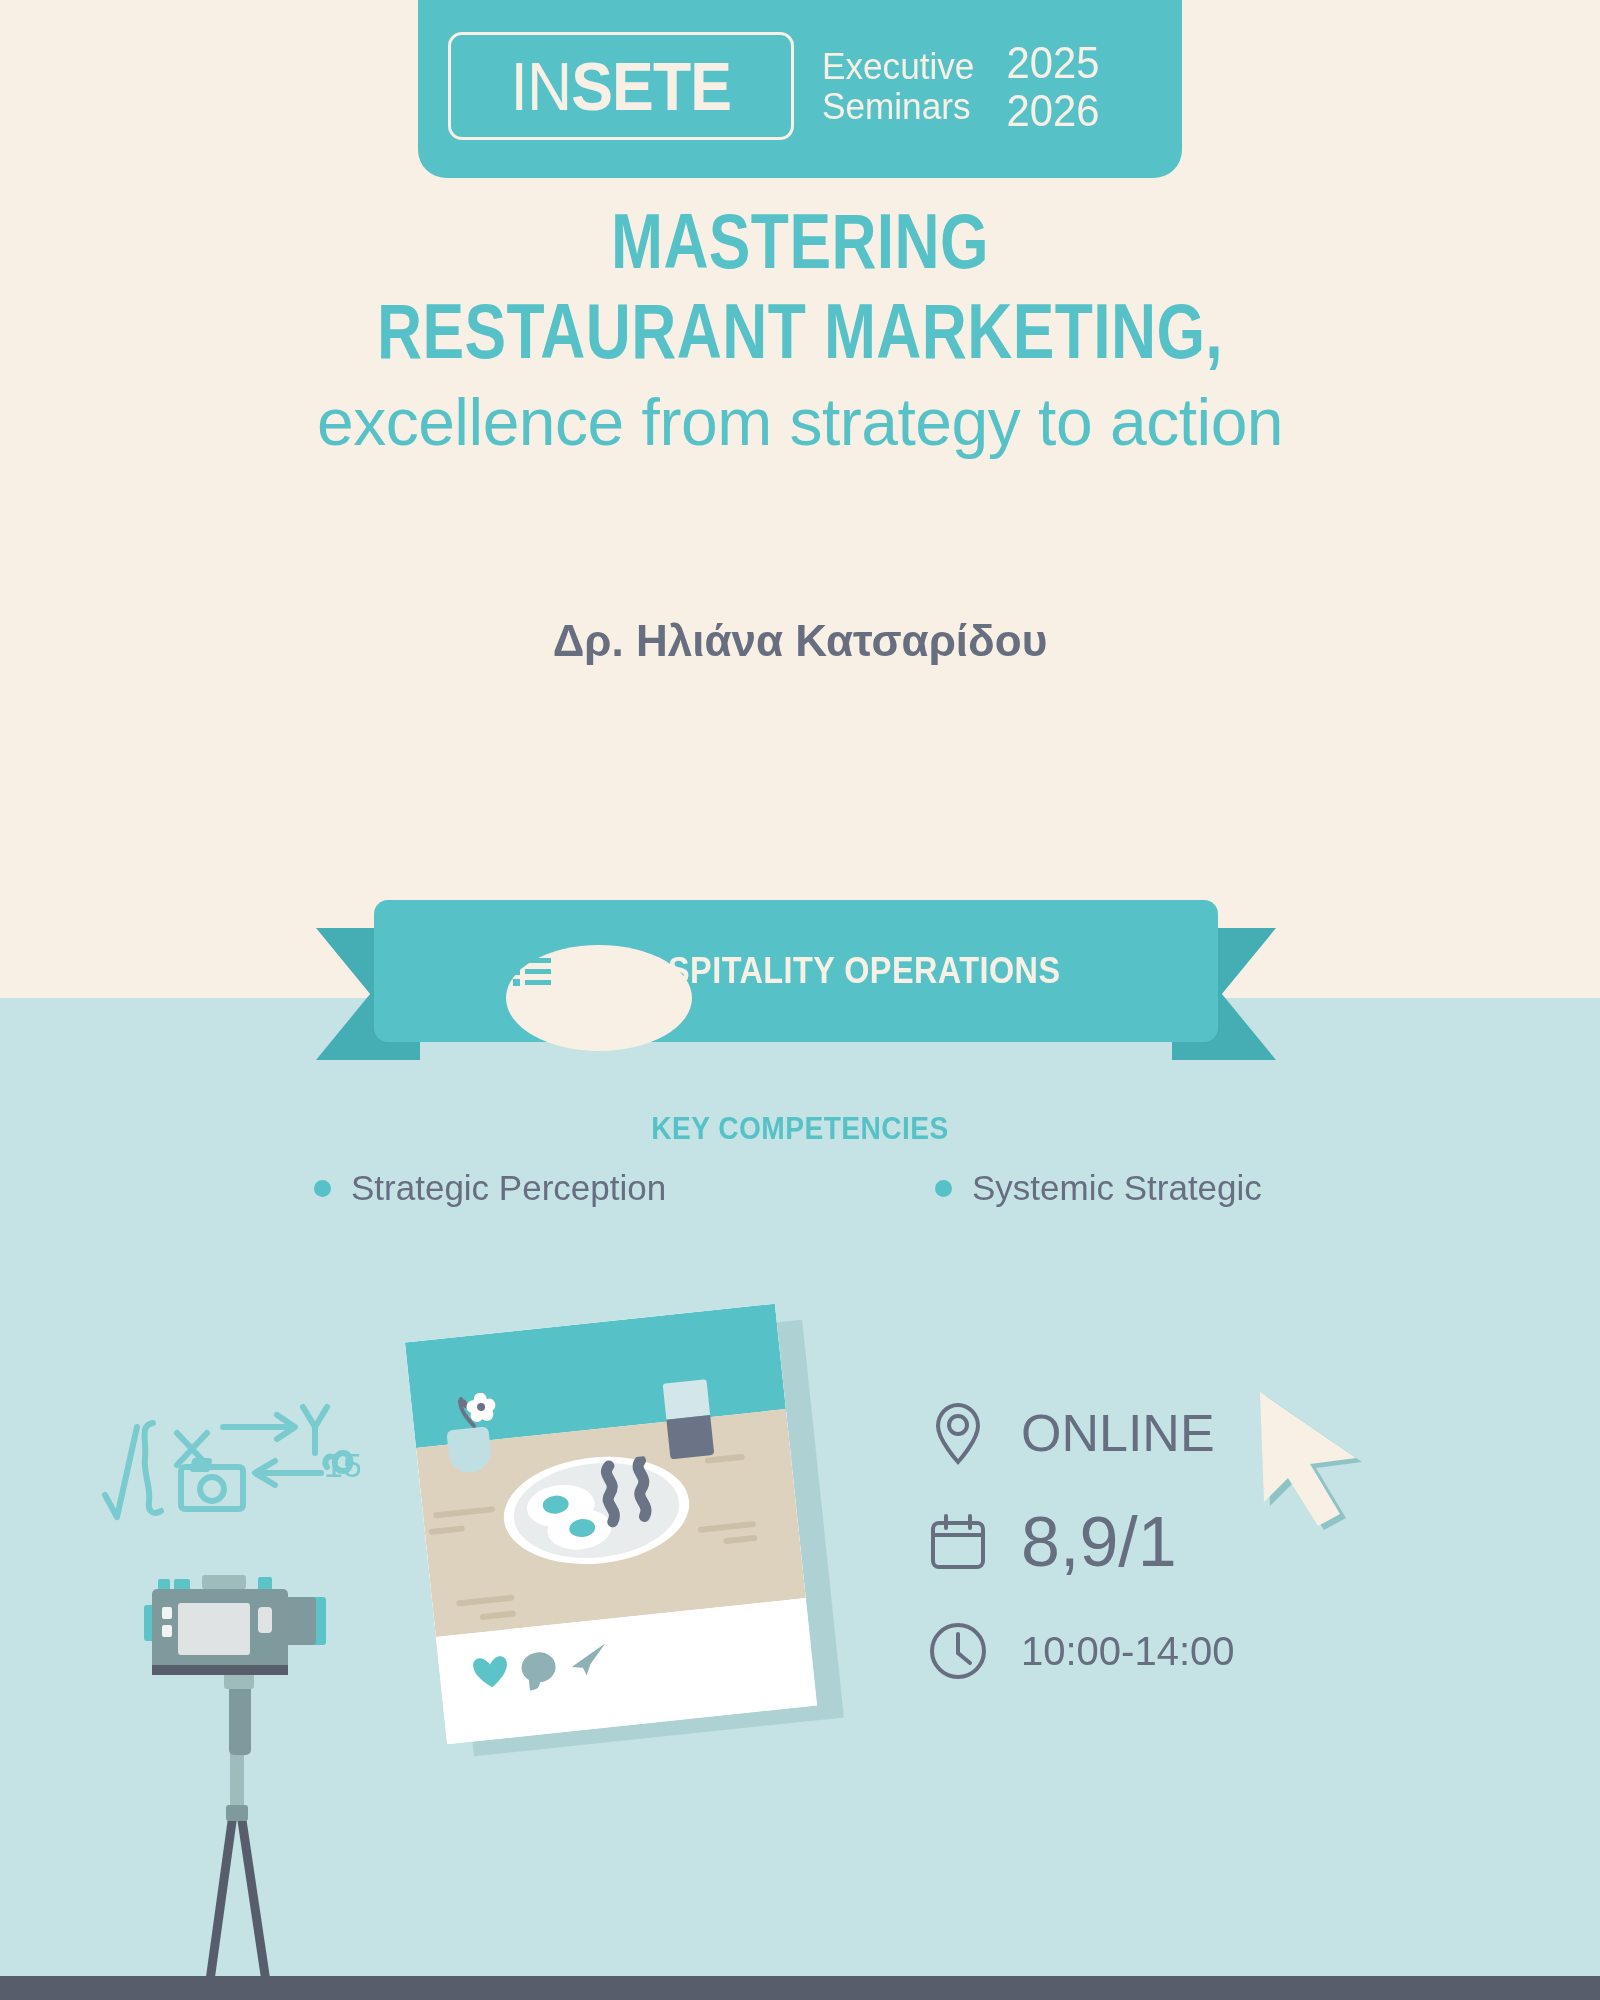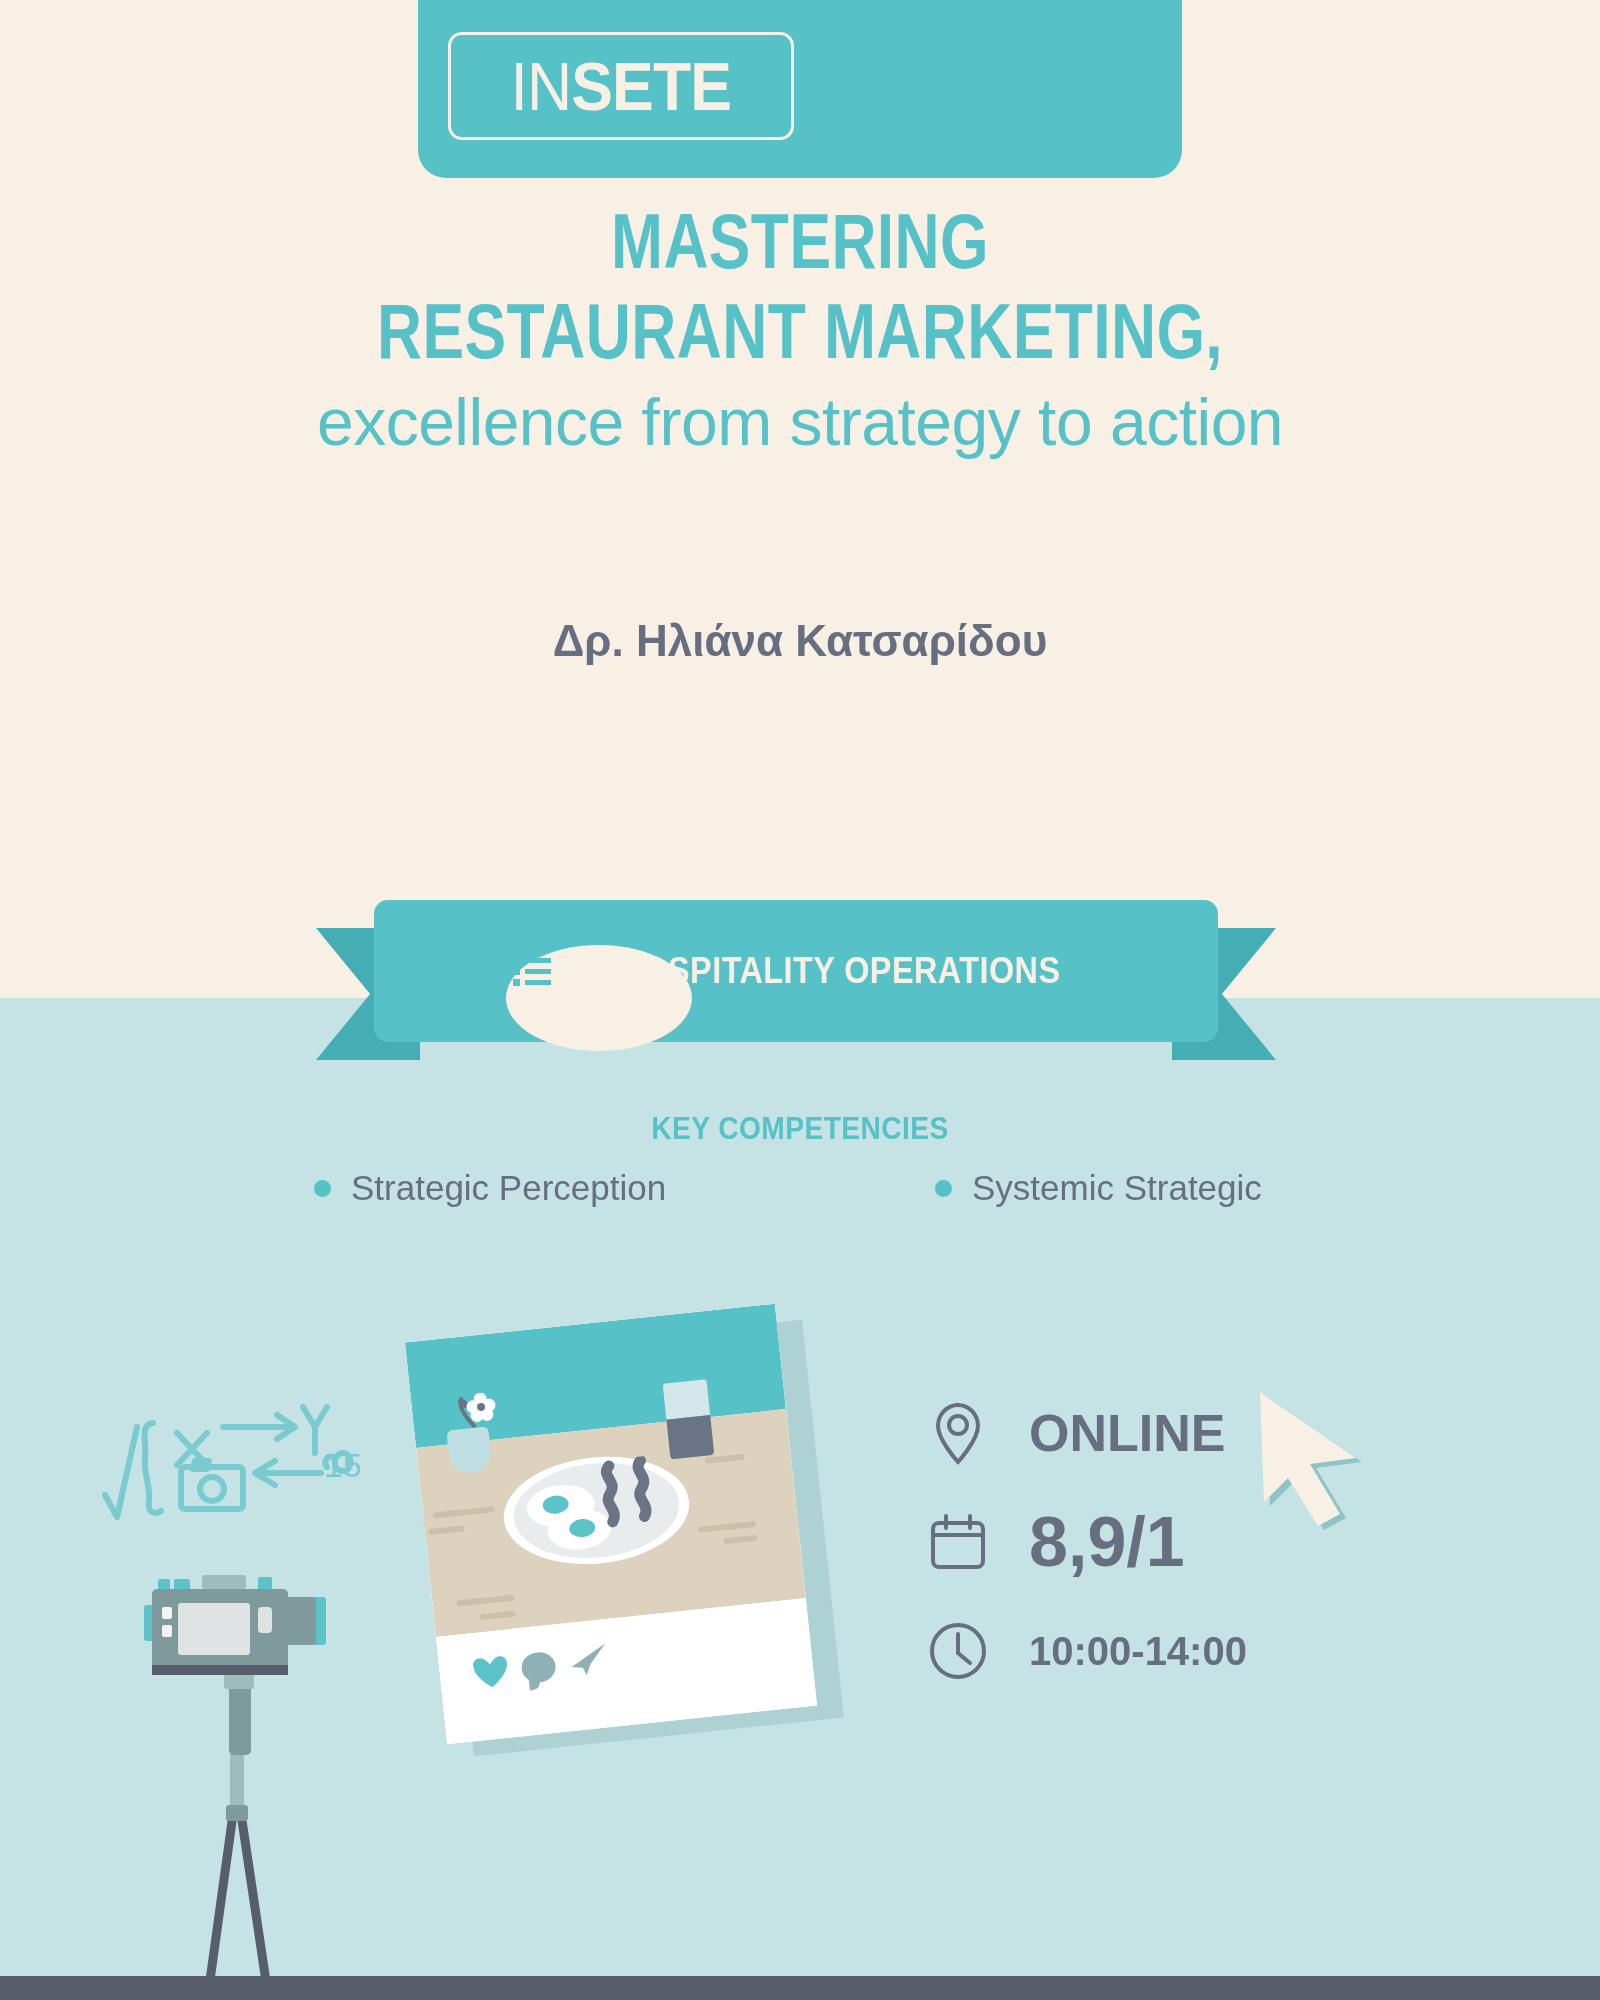--- a/index.html
+++ b/index.html
@@ -95,21 +95,21 @@
   .kc-item { position:absolute; display:flex; align-items:center; gap:20px; }
   .kc-item.one { left:314px;justify-content:center; }
   .kc-item.two { left:935px; }
   .kc-bullet { width:17px; height:17px; border-radius:50%; background:#56c2c8; flex:none; }
   .kc-text { color:#676e80; font-size:35px; font-weight:400; white-space:nowrap; }
 
   
   .info { position:absolute; left:925px; top:1400px; }
   .info-row { display:flex; align-items:center; gap:30px; margin-bottom:36px; }
   .info-ico { width:66px; height:66px; flex:none; }
-  .info-val { color:#676e80; font-weight:700; white-space:nowrap;margin-left:8px; }
+  .info-val { color:#676e80; font-weight:400; white-space:nowrap; }
   .info-val.loc  { font-size:52px; }
   .info-val.date { font-size:70px; }
   .info-val.time { font-size:40px; }
 
   
   .cursor { position:absolute; left:1250px; top:1390px; width:130px; height:150px; }
 
   
   .doodle { position:absolute; left:95px; top:1395px; width:265px; height:135px; }
 
@@ -151,20 +151,30 @@
 <div class="poster">
 
   <div class="bg-cream"></div>
   <div class="bg-mint"></div>
   <div class="bg-floor"></div>
 
   <div class="header-tab">
     <div class="logo-box">
       <div class="logo-text">
         <span class="thin">IN</span><span class="bold">SETE</span>
+      </div>
+    </div>
+    <div class="exec-block">
+      <div class="exec-words">
+        <div>Executive</div>
+        <div>Seminars</div>
+      </div>
+      <div class="exec-years">
+        <div>2025</div>
+        <div>2026</div>
       </div>
     </div>
   </div>
 
   <div class="title-wrap">
     <div class="t-cond">MASTERING</div>
     <div class="t-cond">RESTAURANT MARKETING,</div>
     <div class="t-wide">excellence from strategy to action</div>
   </div>
 

